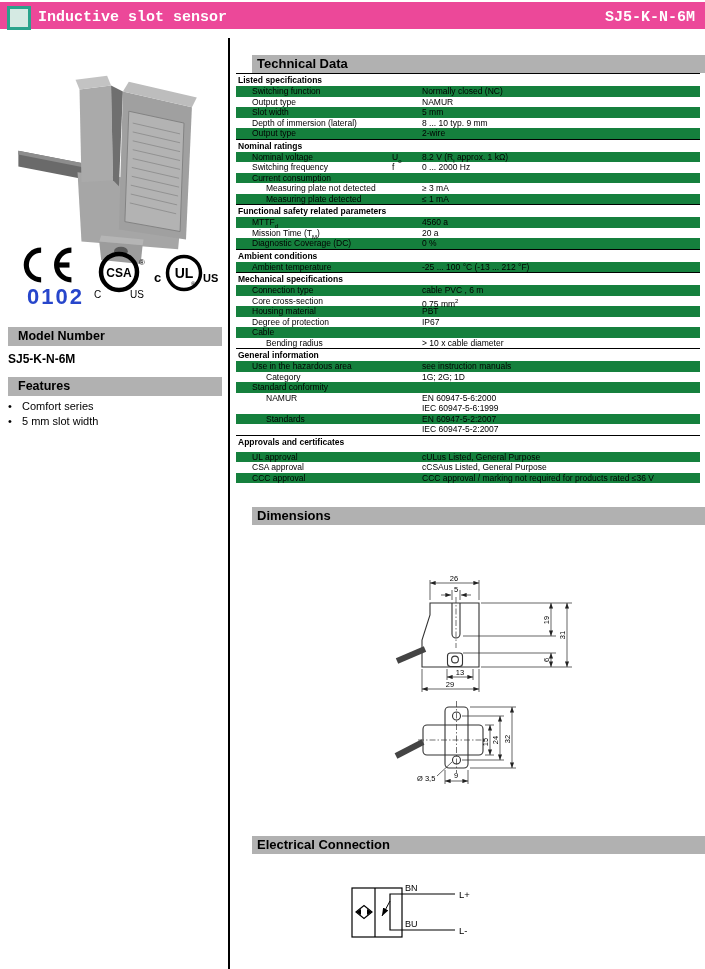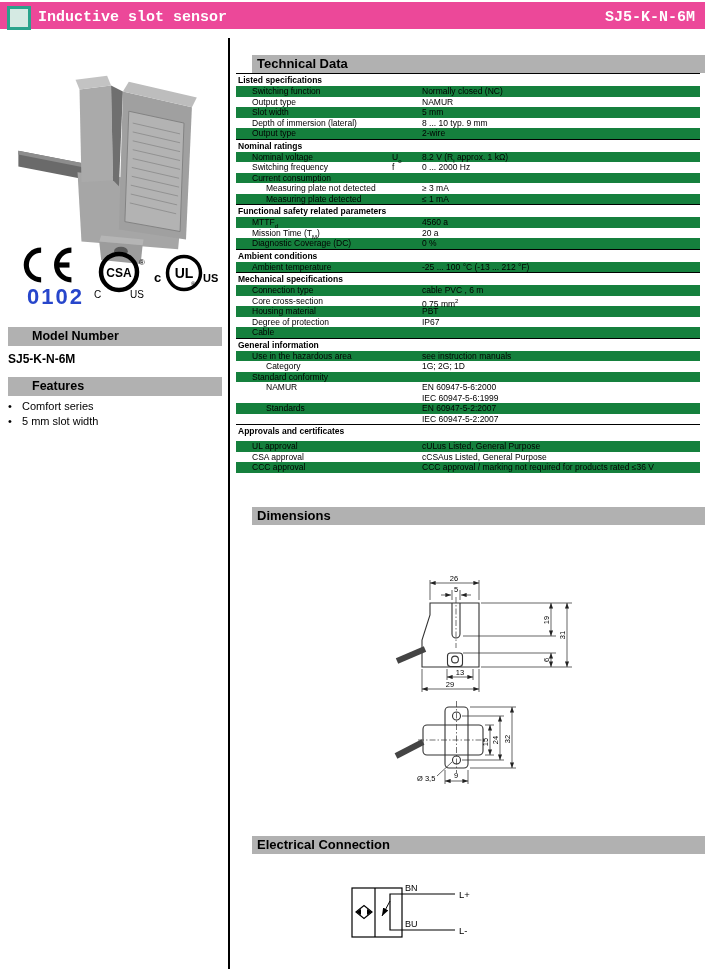--- a/index.html
+++ b/index.html
@@ -19,21 +19,21 @@
   
   .vdiv { position:absolute; left:228px; top:38px; width:2px; height:931px; background:#000; }
   
   .photo { position:absolute; left:15px; top:56px; width:200px; height:212px; }
   .ce-mark { position:absolute; left:16px; top:244px; }
   .ce-num { position:absolute; left:15px; top:284px; width:70px;
             font-size:22px; font-weight:bold; letter-spacing:2px;margin-left:12px; }
   .csa-mark { position:absolute; left:92px; top:249px; }
   .ul-mark  { position:absolute; left:153px; top:253px; }
   .side-bar { position:absolute; left:8px; width:214px; height:19px; background:#b1b1b1;
-              font-weight:bold; font-size:12.5px; line-height:19px; padding-left:24px; }
+              font-weight:bold; font-size:12.5px; line-height:19px; padding-left:10px; }
   .model-bar { top:327px; }
   .model-val { position:absolute; left:8px; top:352px; font-weight:bold; font-size:12px; }
   .feat-bar { top:377px; }
   .feat-item { position:absolute; left:8px; font-weight:normal; font-size:11px; }
   .feat-item .dot { display:inline-block; width:14px; }
   .f1 { top:400px; } .f2 { top:415px; }
   
   .sec-bar { position:absolute; left:252px; width:464px; height:18px; background:#b1b1b1;
              font-weight:bold; font-size:13px; line-height:18px; padding-left:5px; }
   .td-bar { top:55px; } .dim-bar { top:507px; } .el-bar { top:836px; }
@@ -217,20 +217,25 @@
     <div class="row">
       <span class="c-lab ind1">Degree of protection</span>
       <span class="c-sym"></span>
       <span class="c-val">IP67</span>
     </div>
     <div class="row shade">
       <span class="c-lab ind1">Cable</span>
       <span class="c-sym"></span>
       <span class="c-val"></span>
     </div>
+    <div class="row">
+      <span class="c-lab ind2">Bending radius</span>
+      <span class="c-sym"></span>
+      <span class="c-val">&gt; 10 x cable diameter</span>
+    </div>
     <div class="grp">General information</div>
     <div class="row shade">
       <span class="c-lab ind1">Use in the hazardous area</span>
       <span class="c-sym"></span>
       <span class="c-val">see instruction manuals</span>
     </div>
     <div class="row">
       <span class="c-lab ind2">Category</span>
       <span class="c-sym"></span>
       <span class="c-val">1G; 2G; 1D</span>

